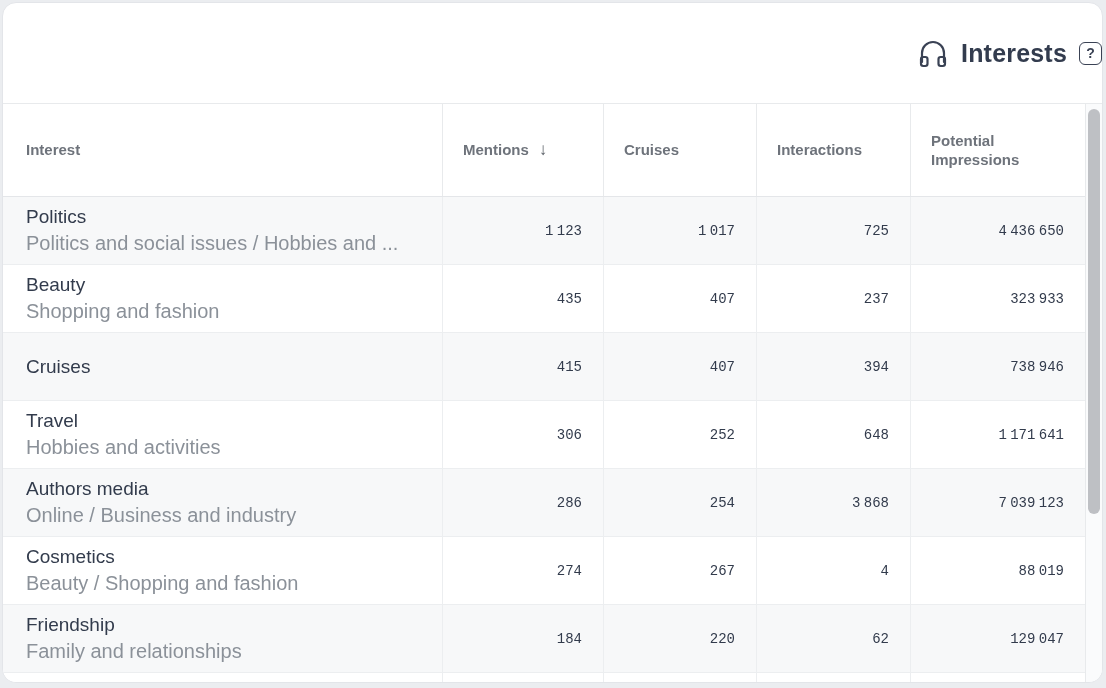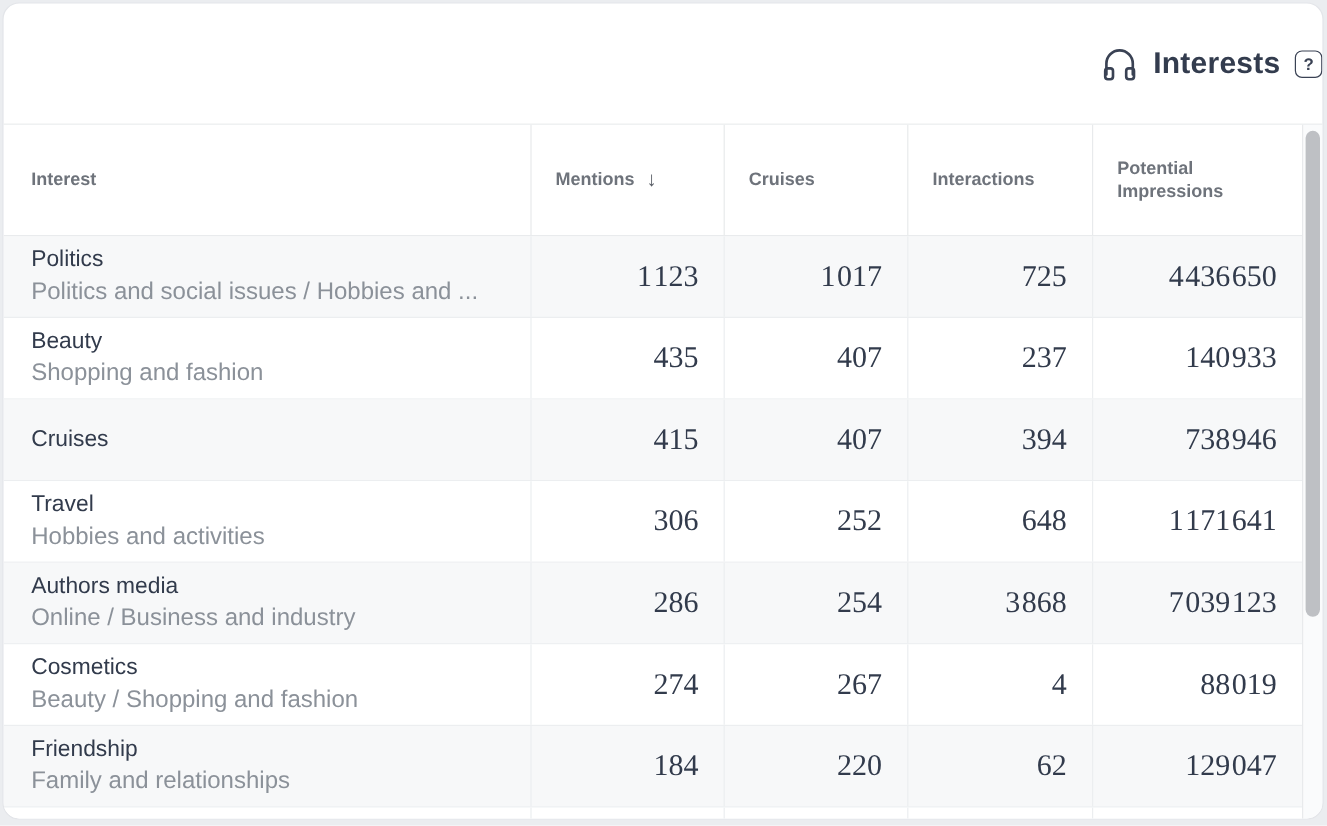--- a/index.html
+++ b/index.html
@@ -43,21 +43,21 @@
   .row { height:68px; background:#ffffff; border-bottom:1px solid #eceef0; }
   .row.alt { background:#f7f8f9; }
   .row.partial { height:10px; border-bottom:none; background:#ffffff; }
   .cell { display:flex; align-items:center; }
   .cell + .cell { border-left:1px solid #eceef0; }
   .cell.interest { flex-direction:column; align-items:flex-start; justify-content:center; padding-left:23px; overflow:hidden; }
   .iname { font-size:19px; color:#323b4c; white-space:nowrap; }
   .isub  { font-size:20px; color:#8b9199; margin-top:4px; white-space:nowrap; }
   .cell.num {
     justify-content:flex-end; padding-right:21px;
-    font-family:Liberation Serif, serif; font-size:25px; color:#323b4c;
+    font-family:Liberation Mono, monospace; font-size:14px; color:#323b4c;
     word-spacing:-5px; white-space:nowrap;
   }
 
   
   .scroll-track {
     position:absolute; top:0; right:0; bottom:0; width:17px;
     background:#fafbfc; border-left:1px solid #e8eaec;
   }
   .scroll-thumb {
     position:absolute; top:5px; left:2px; width:12px; height:405px;
@@ -113,21 +113,21 @@
       </div>
 
       <div class="row">
         <div class="cell interest">
           <span class="iname">Beauty</span>
           <span class="isub">Shopping and fashion</span>
         </div>
         <div class="cell num">435</div>
         <div class="cell num">407</div>
         <div class="cell num">237</div>
-        <div class="cell num">140 933</div>
+        <div class="cell num">323 933</div>
       </div>
 
       <div class="row alt">
         <div class="cell interest">
           <span class="iname">Cruises</span>
         </div>
         <div class="cell num">415</div>
         <div class="cell num">407</div>
         <div class="cell num">394</div>
         <div class="cell num">738 946</div>

